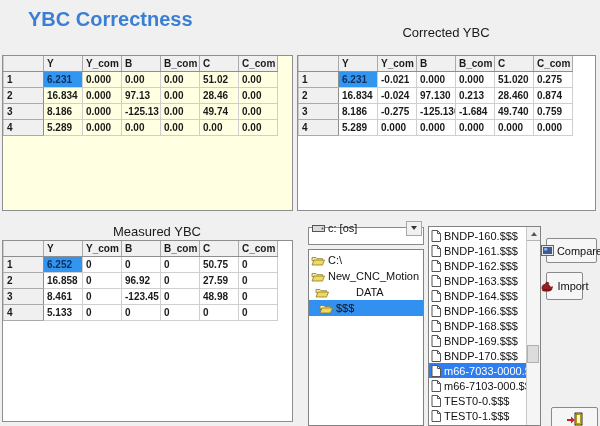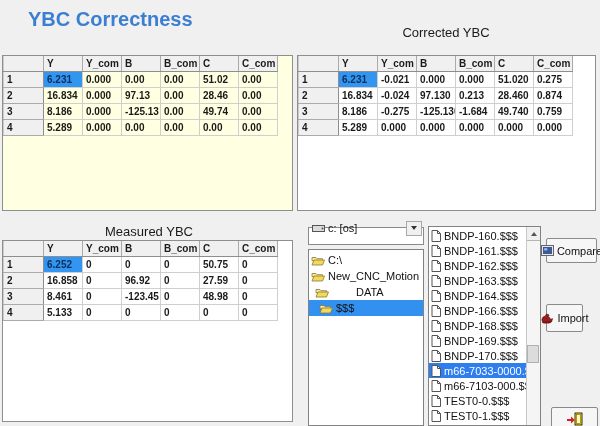--- a/index.html
+++ b/index.html
@@ -4,21 +4,21 @@
 <style>
   html,body{margin:0;padding:0;}
   body{width:600px;height:426px;background:#f0f0f0;font-family:"Liberation Sans",sans-serif;}
   .screen{position:relative;width:600px;height:426px;overflow:hidden;background:#f0f0f0;}
 
   .app-title{position:absolute;left:28px;top:8px;font-size:20px;font-weight:bold;color:#3b7fd2;}
 
   .grid-title{position:absolute;font-size:13px;color:#1a1a1a;text-align:center;}
   .t-ybc{left:2px;top:38px;width:290px;margin-top:20px;}
   .t-corr{left:297px;top:25px;width:298px;}
-  .t-meas{left:4px;top:224px;width:290px;}
+  .t-meas{left:12px;top:224px;width:290px;}
 
   .grid{position:absolute;border:1px solid #8e8e8e;background:#fff;overflow:hidden;}
   .grid.cream{background:#ffffe1;}
   .g-ybc{left:2px;top:55px;width:289px;height:154px;}
   .g-corr{left:297px;top:55px;width:297px;height:154px;}
   .g-meas{left:2px;top:240px;width:289px;height:180px;}
 
   table.grid-table{border-collapse:collapse;table-layout:fixed;width:274px;}
   .grid-table th,.grid-table td{
     height:15px;font-size:10px;font-weight:bold;padding:0 3px;text-align:left;
@@ -50,21 +50,21 @@
   .file-item.sel{background:#2e7ef0;color:#fff;}
   .sbar{position:absolute;top:0;right:0;bottom:0;width:13px;background:#f5f5f5;border-left:1px solid #c8c8c8;}
   .sb-up{height:13px;background:#efefef;border-bottom:1px solid #b5b5b5;display:flex;align-items:center;justify-content:center;}
   .arr-up{width:0;height:0;border-left:3px solid transparent;border-right:3px solid transparent;border-bottom:4px solid #555;}
   .sb-thumb{position:absolute;top:118px;left:0;width:12px;height:18px;background:#dcdcdc;border:1px solid #b0b0b0;box-sizing:border-box;}
 
   .btn{position:absolute;background:#f6f6f6;border:1px solid #8a8a8a;border-radius:2px;
     display:flex;align-items:center;justify-content:center;gap:3px;font-family:"Liberation Sans",sans-serif;
     font-size:11px;color:#111;padding:0;cursor:pointer;}
   .btn-compare{left:546px;top:238px;width:51px;height:25px;}
-  .btn-import{left:546px;top:272px;width:37px;height:28px;margin-top:32px;}
+  .btn-import{left:546px;top:272px;width:37px;height:28px;}
   .btn-exit{left:551px;top:407px;width:47px;height:24px;}
   .ico{display:inline-flex;align-items:center;}
 </style>
 </head>
 <body>
 
 <div class="screen">
 
   <div class="app-title">YBC Correctness</div>
 

